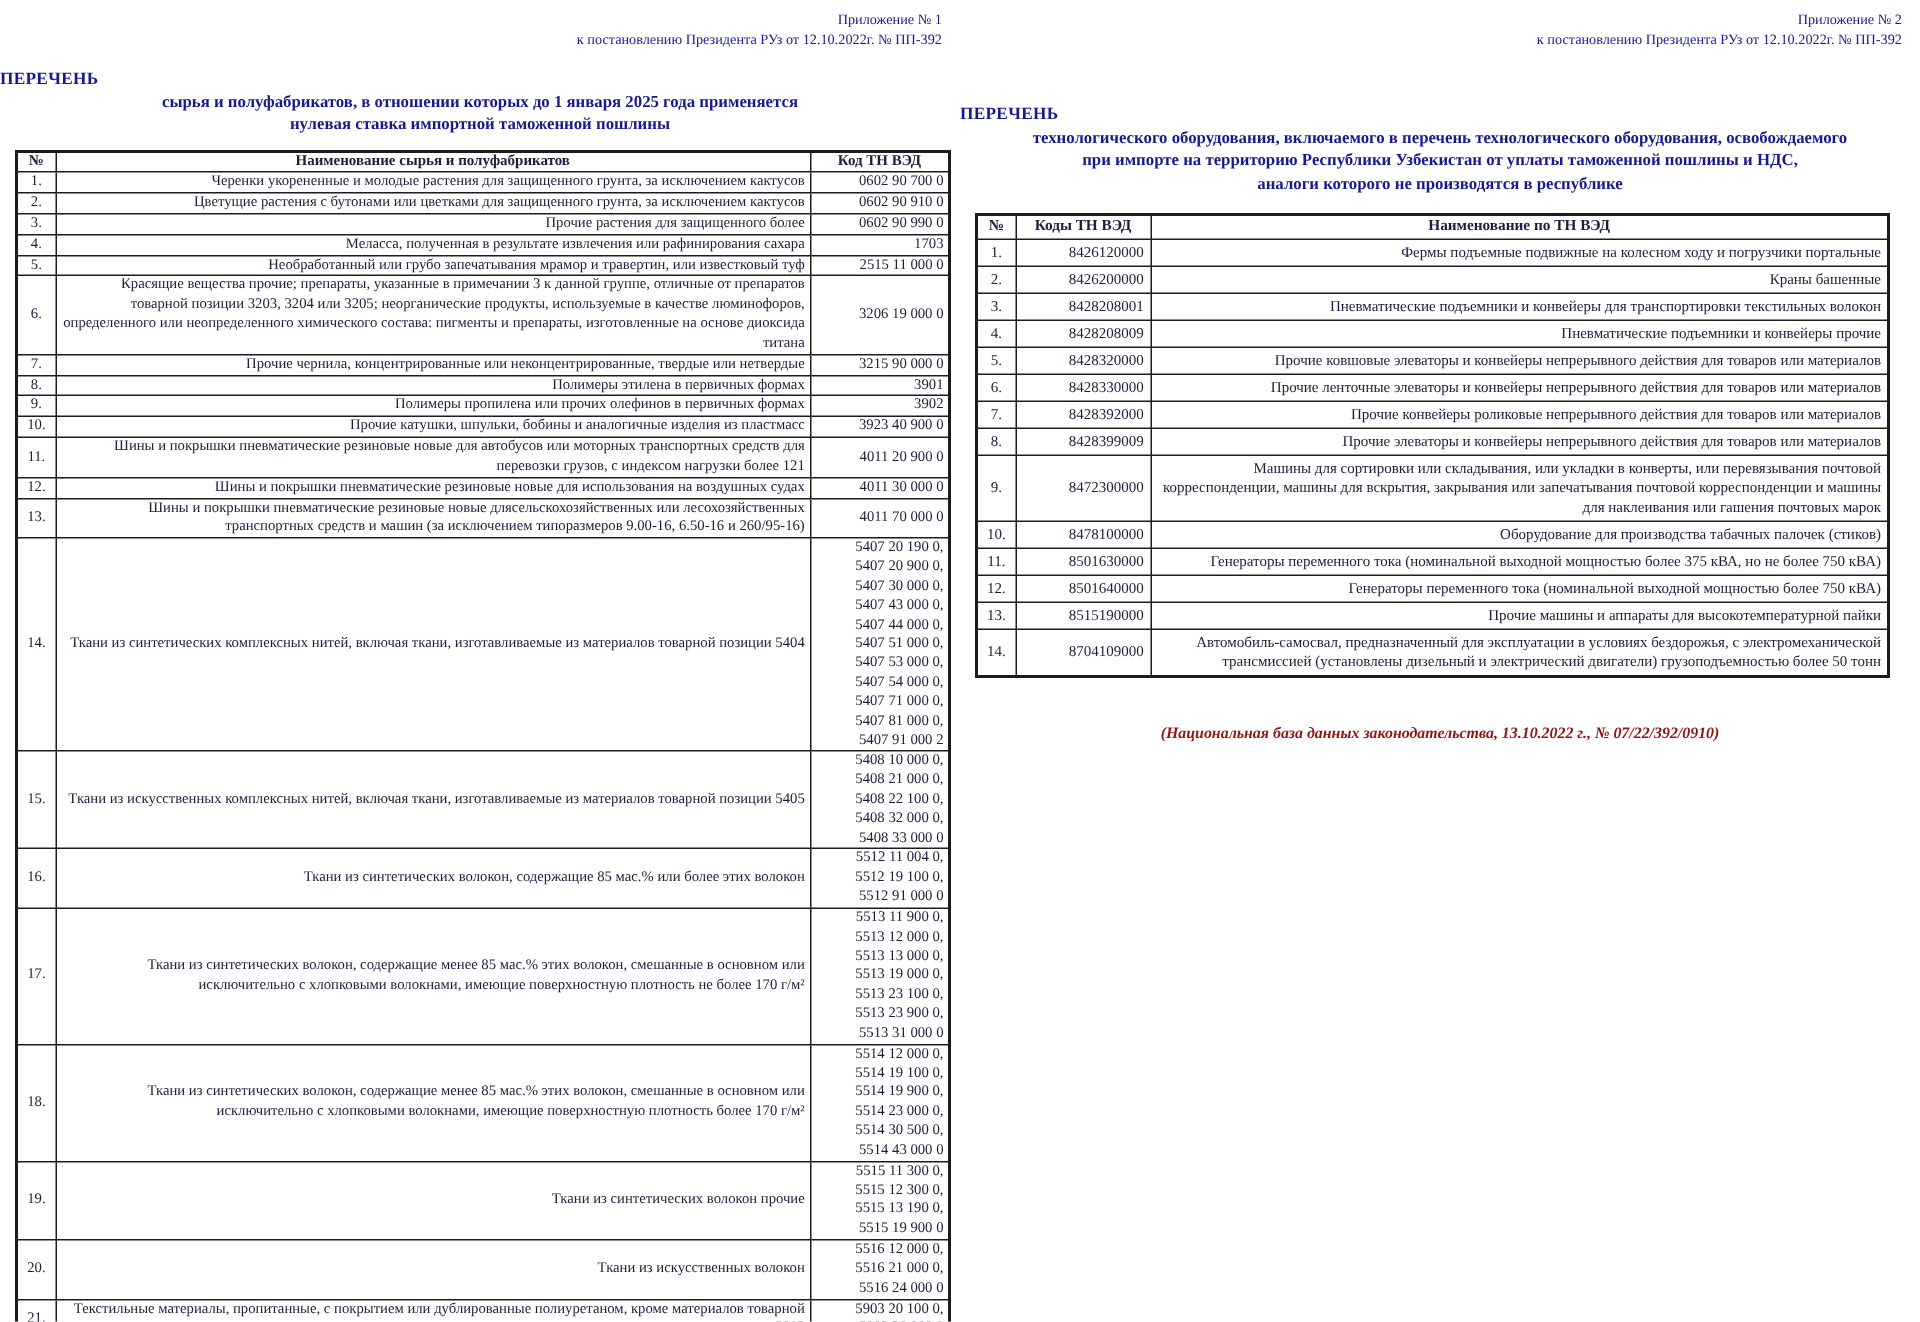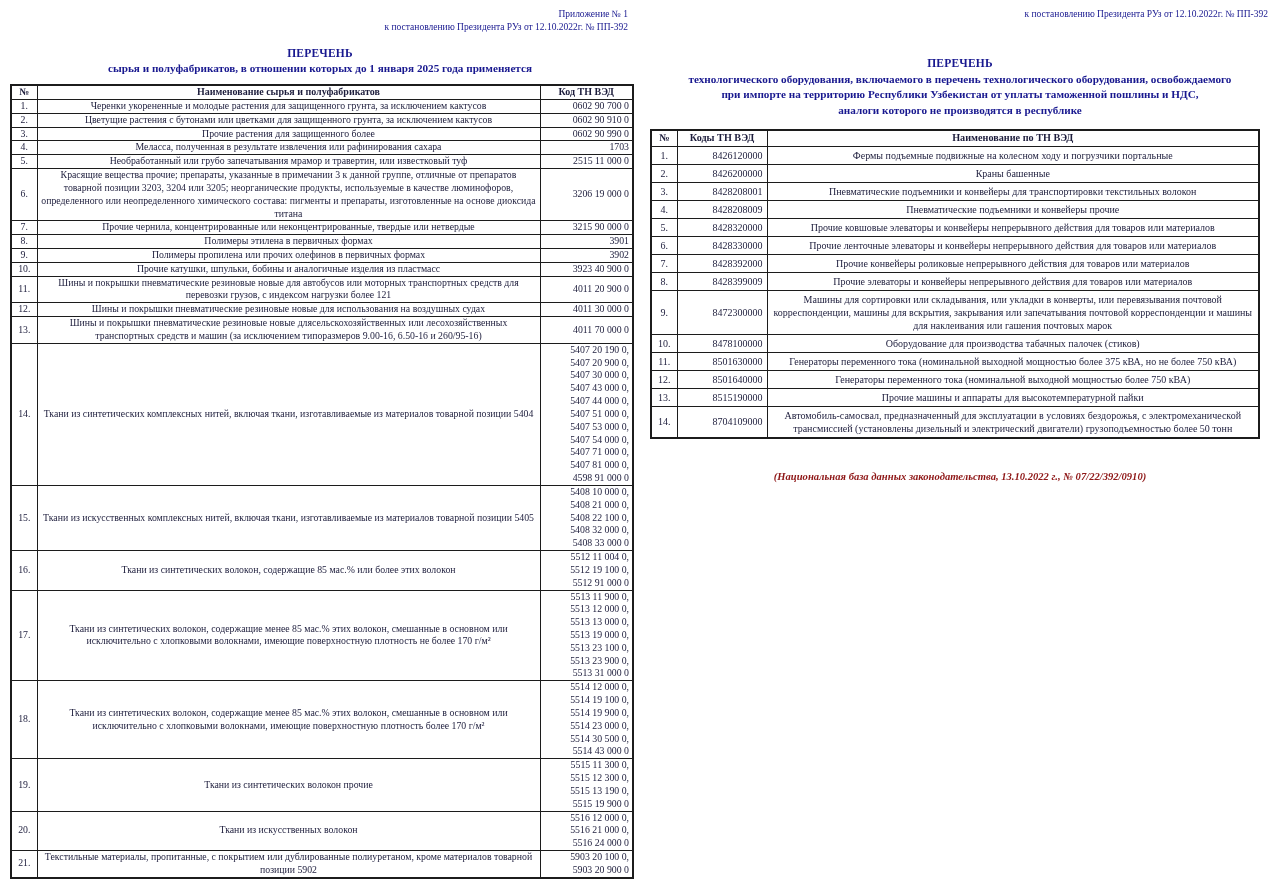--- a/index.html
+++ b/index.html
@@ -6,60 +6,61 @@
   body {
     width:1280px; height:881px; background:#ffffff;
     font-family:"Liberation Serif", serif;
     color:#1d1d3c;
     overflow:hidden;
   }
   .sheet { display:flex; width:1280px; height:881px; }
   .page { width:640px; box-sizing:border-box; padding-top:8px; position:relative; }
 
   .annotation { text-align:right; padding-right:12px; font-size:9.5px; line-height:1.35; color:#18188f; }
-  .doc-title { text-align:center; font-weight:bold; color:#18188f; font-size:11.5px; letter-spacing:.2px; }
+  .doc-title { font-weight:bold; color:#18188f; font-size:11.5px; letter-spacing:.2px; }
   .subtitle { text-align:center; font-weight:bold; color:#18188f; font-size:11.2px; line-height:1.38; padding:0 43px; }
   .page-1 .doc-title { margin-top:13px; margin-bottom:2px; }
   .page-2 .doc-title { margin-top:36px; margin-bottom:3px; }
 
   table { border-collapse:collapse; table-layout:fixed; background:#fff; }
   td, th { border:1px solid #1c1c1c; box-sizing:border-box; }
   th { font-weight:bold; text-align:center; vertical-align:middle; color:#1d1d3c; }
 
   .t1 { width:622px; margin:8px 0 0 10px; border:2px solid #1c1c1c; }
   .t1 th { font-size:10px; padding:0 2px; line-height:1.28; }
   .t1 td { font-size:9.8px; line-height:1.31; padding:0 3px; }
 
   .t2 { width:610px; margin:11px 0 0 10px; border:2px solid #1c1c1c; }
   .t2 th { font-size:10.2px; padding:1px 2px; line-height:1.25; }
   .t2 td { font-size:10px; line-height:1.3; padding:2px 4px; }
 
   .col-num   { text-align:center; vertical-align:middle; }
   .col-codes { text-align:right; vertical-align:middle; }
-  .col-name  { text-align:center;  vertical-align:middle; }
+  .col-name  { text-align:right;  vertical-align:middle; }
 
   .footnote {
     text-align:center; margin-top:32px;
     font-weight:bold; font-style:italic;
     color:#8e1616; font-size:10.6px;font-family:Liberation Serif, serif;
   }
 </style>
 </head>
 <body>
 
 <div class="sheet">
 
   <div class="page page-1">
     <div class="annotation">
       <div>Приложение № 1</div>
       <div>к постановлению Президента РУз от 12.10.2022г. № ПП-392</div>
     </div>
     <div class="doc-title">ПЕРЕЧЕНЬ</div>
     <div class="subtitle">
       <div>сырья и полуфабрикатов, в отношении которых до 1 января 2025 года применяется</div>
+      <div>нулевая ставка импортной таможенной пошлины</div>
     </div>
     <table class="t1">
       <colgroup>
           <col style="width:26px">
           <col style="width:503px">
           <col style="width:93px">
         </colgroup>
       <thead>
         <tr>
           <th>№</th>
@@ -166,21 +167,21 @@
               <div>5407 20 190 0,</div>
               <div>5407 20 900 0,</div>
               <div>5407 30 000 0,</div>
               <div>5407 43 000 0,</div>
               <div>5407 44 000 0,</div>
               <div>5407 51 000 0,</div>
               <div>5407 53 000 0,</div>
               <div>5407 54 000 0,</div>
               <div>5407 71 000 0,</div>
               <div>5407 81 000 0,</div>
-              <div>4598 91 000 0</div>
+              <div>5407 91 000 2</div>
             </td>
           </tr>
           <tr>
             <td class="col-num">15.</td>
             <td class="col-name">Ткани из искусственных комплексных нитей, включая ткани, изготавливаемые из материалов товарной позиции 5405</td>
             <td class="col-codes">
               <div>5408 10 000 0,</div>
               <div>5408 21 000 0,</div>
               <div>5408 22 100 0,</div>
               <div>5408 32 000 0,</div>
@@ -247,20 +248,21 @@
               <div>5903 20 100 0,</div>
               <div>5903 20 900 0</div>
             </td>
           </tr>
         </tbody>
     </table>
   </div>
 
   <div class="page page-2">
     <div class="annotation">
+      <div>Приложение № 2</div>
       <div>к постановлению Президента РУз от 12.10.2022г. № ПП-392</div>
     </div>
     <div class="doc-title">ПЕРЕЧЕНЬ</div>
     <div class="subtitle">
       <div>технологического оборудования, включаемого в перечень технологического оборудования, освобождаемого</div>
       <div>при импорте на территорию Республики Узбекистан от уплаты таможенной пошлины и НДС,</div>
       <div>аналоги которого не производятся в республике</div>
     </div>
     <table class="t2">
       <colgroup>

